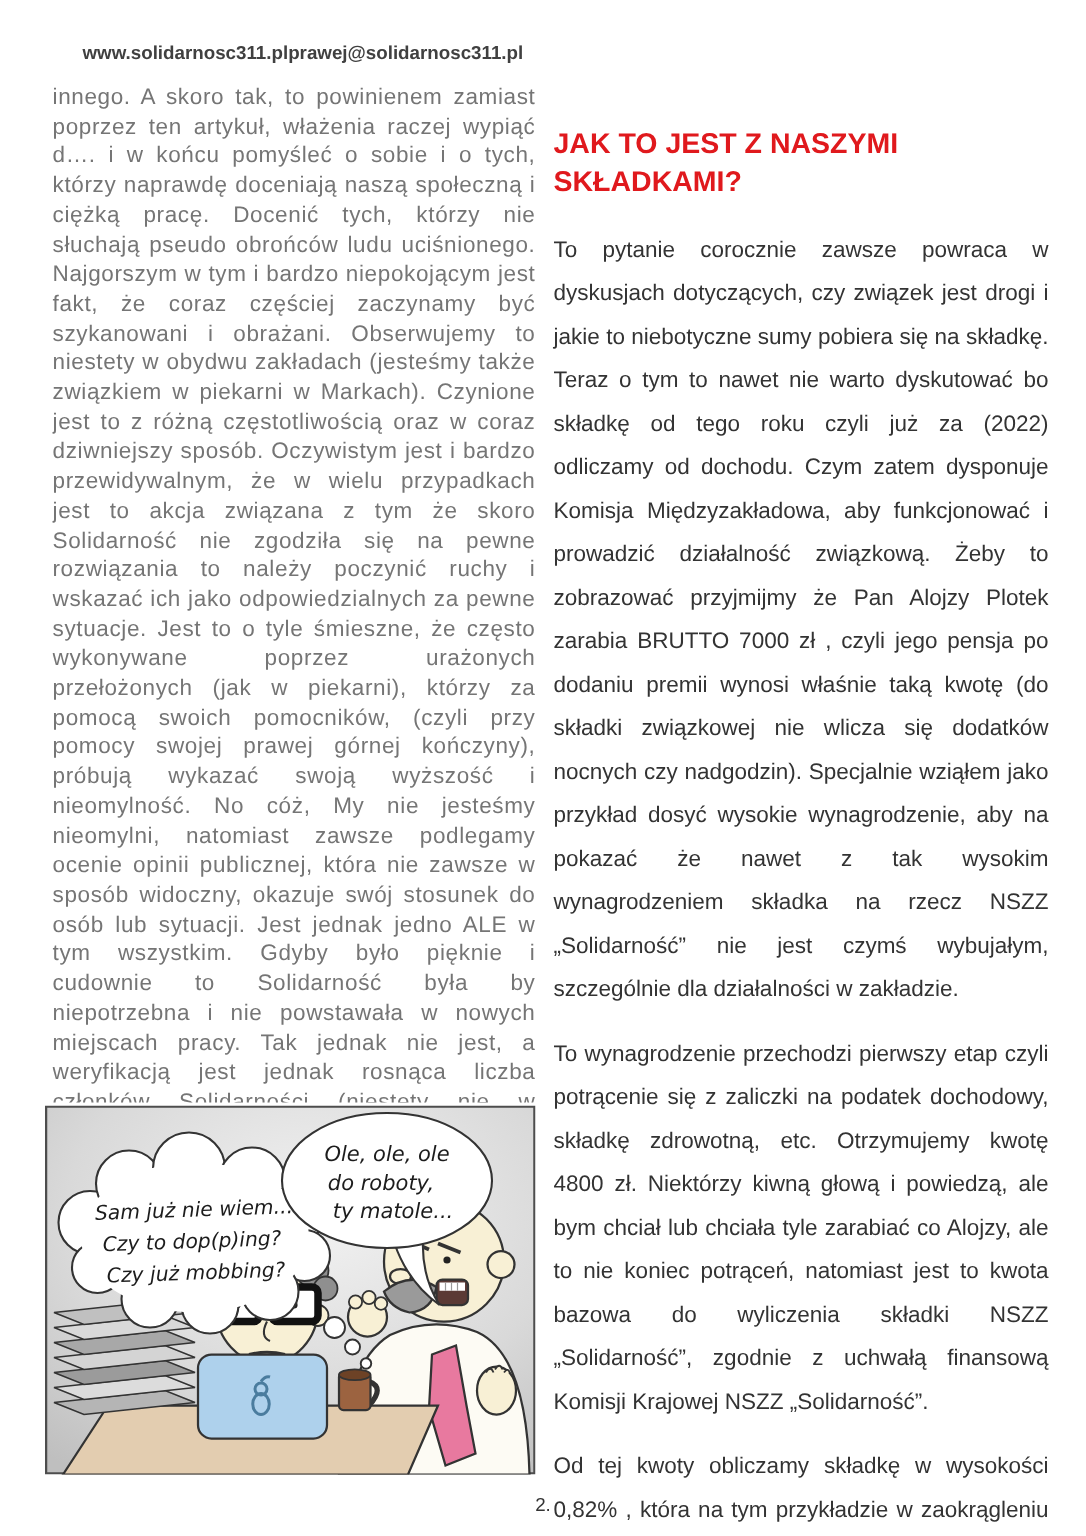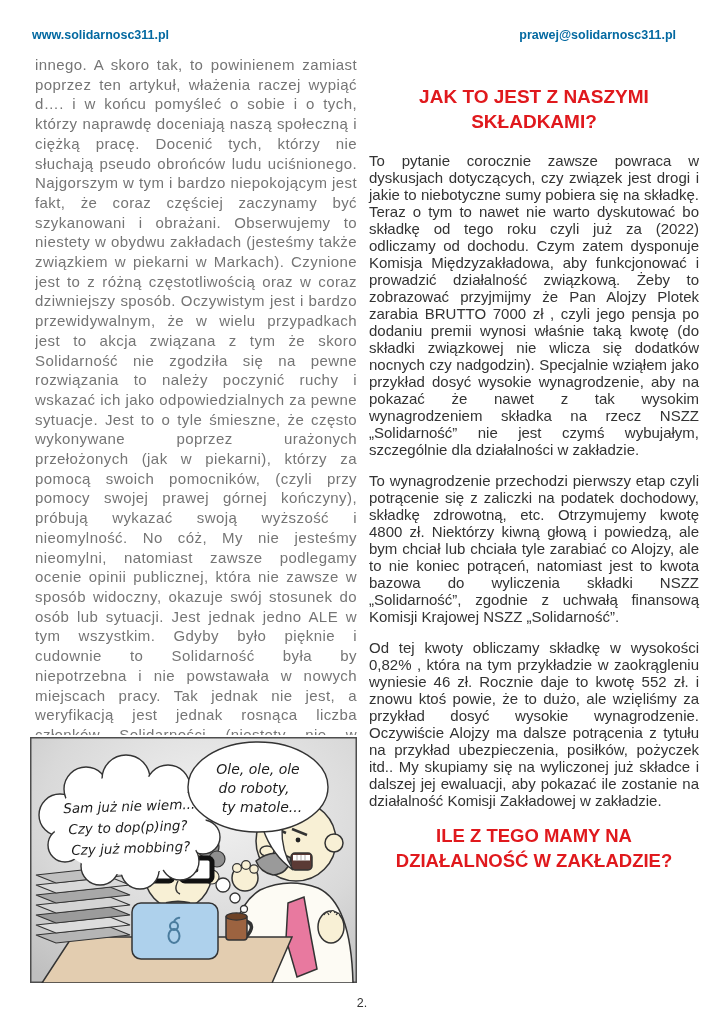--- a/index.html
+++ b/index.html
@@ -6,46 +6,46 @@
   body{
     width:724px;height:1024px;
     background:#ffffff;
     font-family:"Liberation Sans", sans-serif;
     position:relative;
     overflow:hidden;
   }
   .page{position:absolute;inset:0;}
   
   .page-header{
-    position:absolute;top:28px;left:32px;right:48px;
-    display:flex;justify-content:space-between;
-    font-size:12.5px;font-weight:bold;color:#0369a1;
+    position:absolute;top:28px;left:55px;right:48px;
+    display:flex;
+    font-size:12.5px;font-weight:bold;color:#404040;
   }
   
   .col-left{
     position:absolute;left:35px;top:55px;width:322px;height:680px;
     overflow:hidden;
   }
   .col-left p{
     margin:0;
     font-size:15px;line-height:19.7px;letter-spacing:0.42px;
     text-align:justify;color:#757575;
   }
   .col-right{
     position:absolute;left:369px;top:84px;width:330px;
   }
   .col-right h1,.col-right h2{
     margin:0 0 18px 0;
     font-size:19px;line-height:25px;font-weight:bold;
-    text-align:center;color:#e0191d;
+    color:#e0191d;
   }
   .col-right h2{margin:12px 0 16px 0;font-size:18.5px;}
   .col-right p{
     margin:0 0 14px 0;
-    font-size:15px;line-height:17px;
+    font-size:15px;line-height:29px;
     text-align:justify;color:#333333;
   }
   
   .cartoon{
     position:absolute;left:30px;top:737px;width:327px;height:246px;margin:0;
   }
   .cartoon svg{display:block;width:100%;height:100%;}
   .bubble-text{
     font-family:"DejaVu Sans", sans-serif;
     font-style:italic;

